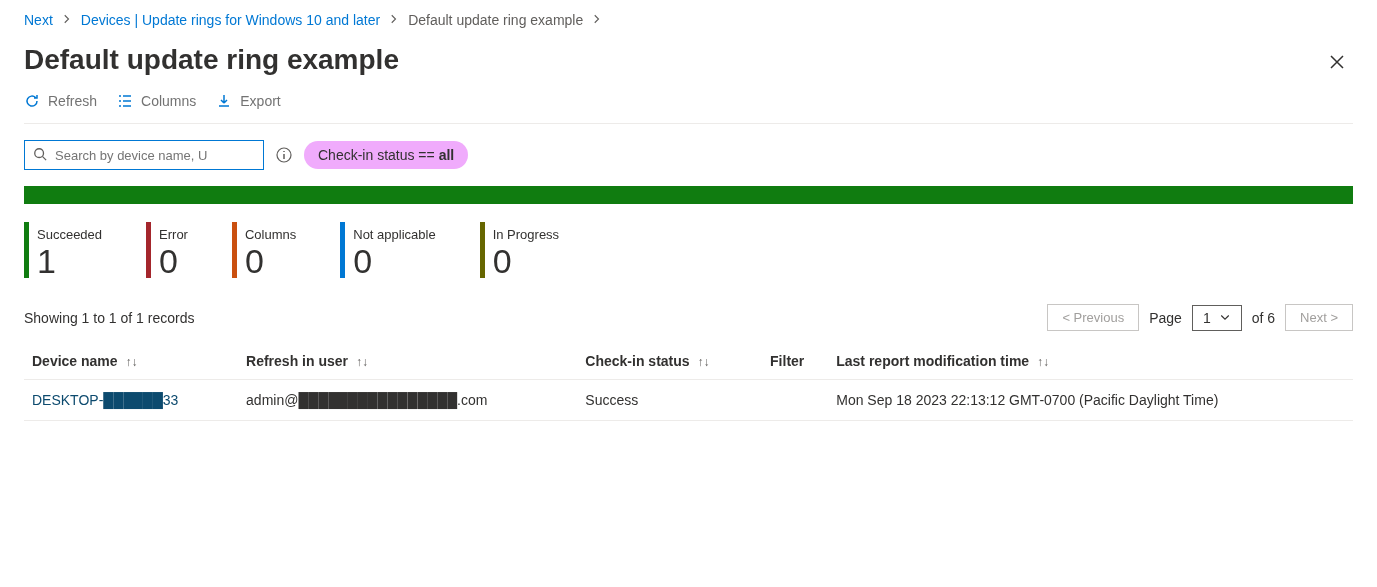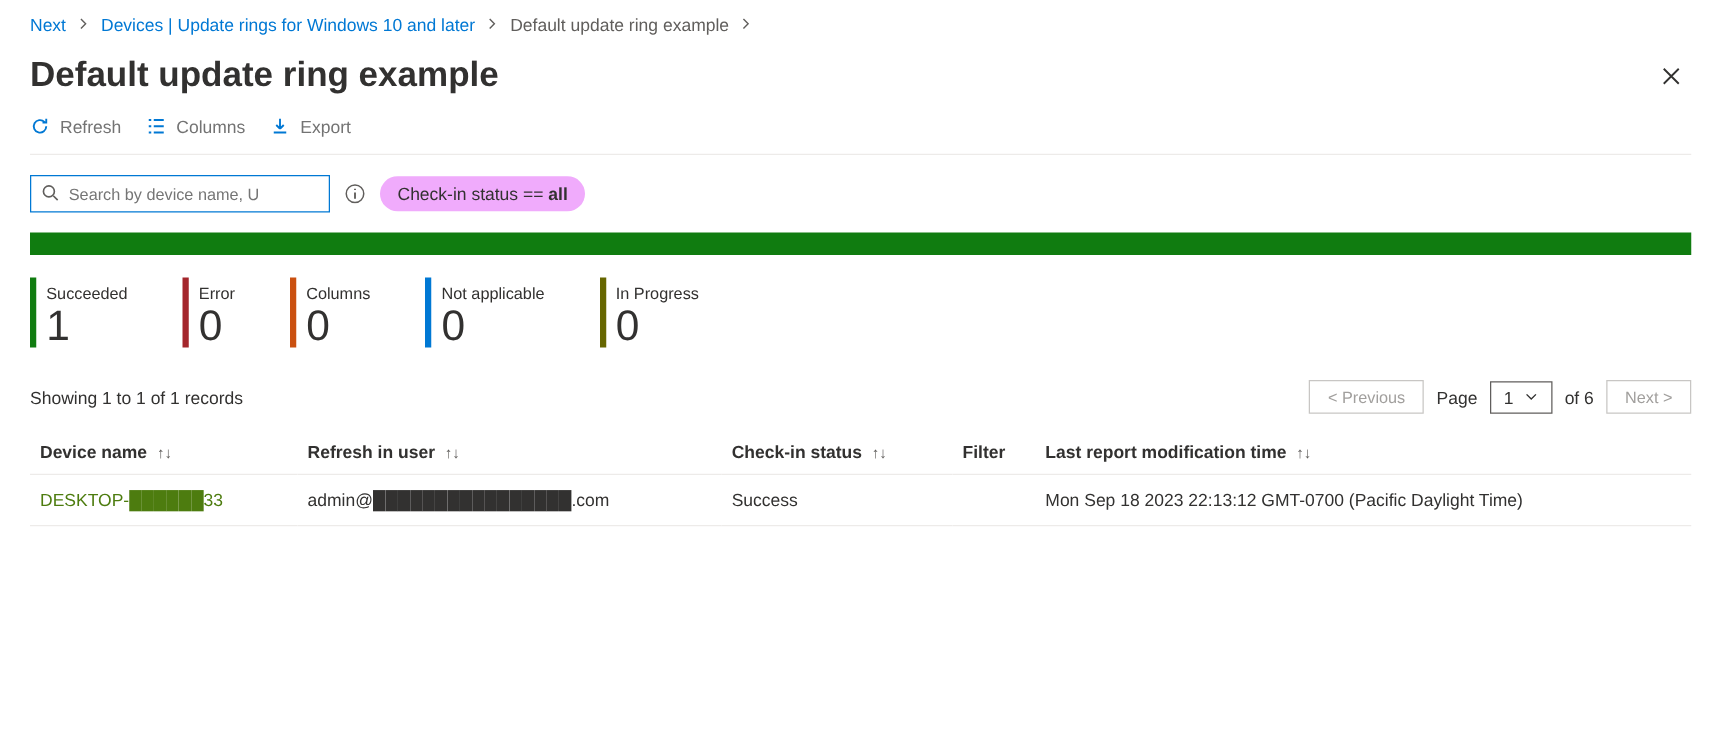--- a/index.html
+++ b/index.html
@@ -145,21 +145,21 @@
     font-size: 14px;
     padding: 10px 8px;
     border-bottom: 1px solid #edebe9;
   }
   th .sort-icon { color: #605e5c; margin-left: 4px; font-size: 12px; }
   td {
     padding: 12px 8px;
     border-bottom: 1px solid #edebe9;
     font-size: 14px;
   }
-  .device-link { color: #4d7c0f; }
+  .device-link { color: #0c4a6e; }
   .chev { width:12px; height:12px; display:inline-block; }
 </style>
 </head>
 <body>
 
 <nav class="breadcrumb">
   <a href="#">Next</a>
   <span class="sep">
     <svg class="chev" viewBox="0 0 16 16">
         <path d="M5 3l5 5-5 5" fill="none" stroke="#605e5c" stroke-width="1.5"></path>

